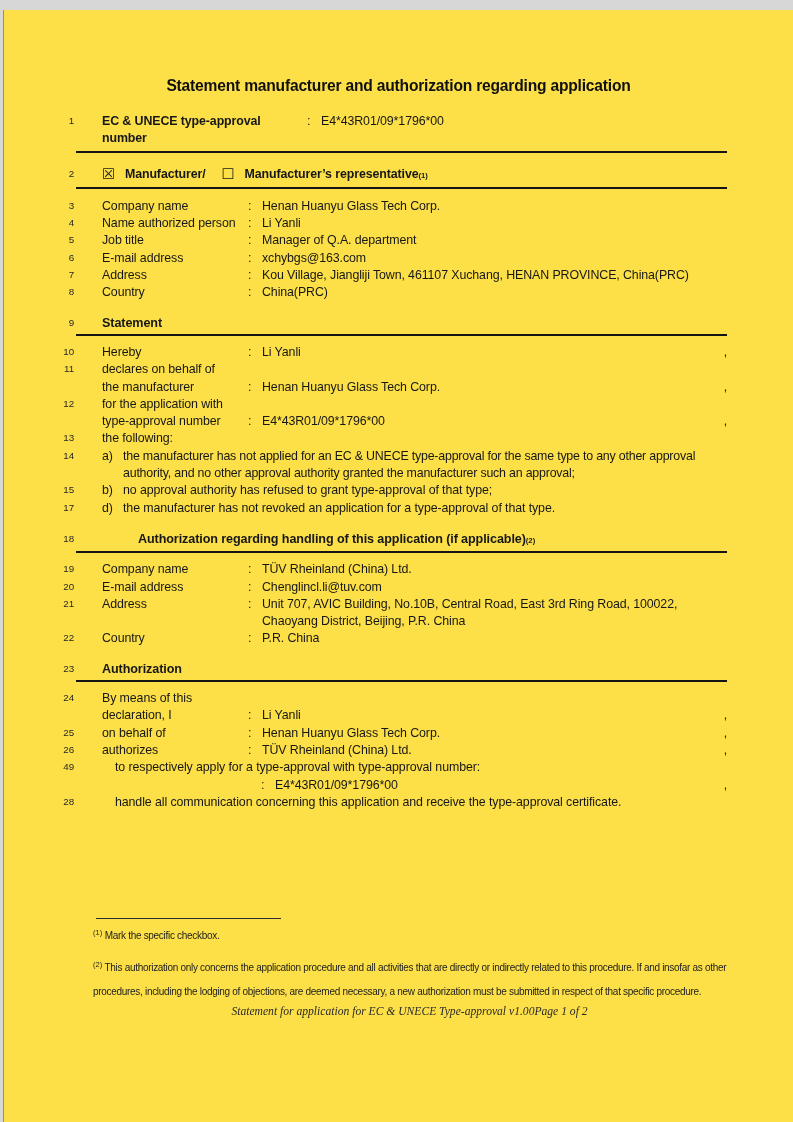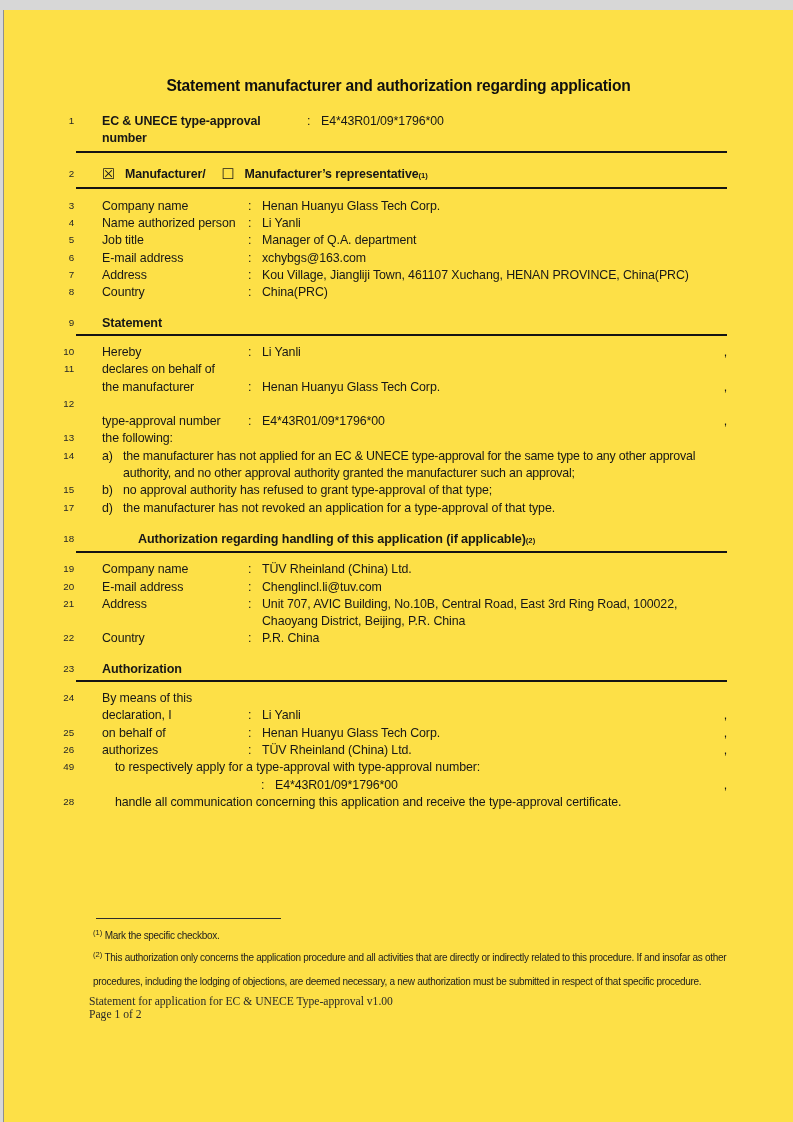--- a/index.html
+++ b/index.html
@@ -34,34 +34,34 @@
   .gap16{width:16px;min-width:16px;}
   .gap10{width:10px;min-width:10px;}
   .marker{width:21px;min-width:21px;}
   .itext{flex:1;}
   .indent{margin-left:13px;}
   .fnrule{height:0;border-top:1.4px solid #2e2e2e;margin:107px 0 0 92px;width:185px;}
   .footnote{margin:0 64px 0 89px;font-size:10px;letter-spacing:-0.3px;
             line-height:23px;color:#1d1d1d;}
   .footnote sup{font-size:7.5px;vertical-align:super;letter-spacing:0;}
   .footer{display:flex;justify-content:center;margin:2px 63px 0 85px;
-          font-family:"Liberation Serif",serif;font-size:11.6px;
-          color:#2a2a2a;flex-direction:column;}
+          font-family:"Liberation Serif",serif;font-style:italic;font-size:11.6px;
+          color:#2a2a2a;}
   
   .mt-row1{margin-top:17px;}  .mt-rule1{margin-top:3px;}
   .mt-row2{margin-top:13px;}  .mt-rule2{margin-top:3px;}
   .mt-rows3{margin-top:9px;}
   .mt-h9{margin-top:13px;}    .mt-rule3{margin-top:2px;}
   .mt-row10{margin-top:8px;}
   .mt-h18{margin-top:14px;gap:36px;}   .mt-rule4{margin-top:2px;}
   .mt-row19{margin-top:8px;}
   .mt-h23{margin-top:13px;}   .mt-rule5{margin-top:2px;}
   .mt-row24{margin-top:8px;}
   .mt-fn1{margin-top:7px;line-height:14px;}
-  .mt-fn2{}
+  .mt-fn2{margin-top:10px;}
 </style>
 </head>
 <body>
 
 <div class="page">
 
   <div class="title">Statement manufacturer and authorization regarding application</div>
 
   <div class="row mt-row1">
     <span class="num">1</span>
@@ -164,20 +164,23 @@
     <span class="num"></span>
     <div class="body">
         <span class="lblcol">the manufacturer</span>
         <span class="colon">:</span>
         <span>Henan Huanyu Glass Tech Corp.</span>
         <span class="comma">,</span>
       </div>
   </div>
   <div class="row">
     <span class="num">12</span>
+    <div class="body">
+        <span>for the application with</span>
+      </div>
   </div>
   <div class="row">
     <span class="num"></span>
     <div class="body">
         <span class="lblcol">type-approval number</span>
         <span class="colon">:</span>
         <span>E4*43R01/09*1796*00</span>
         <span class="comma">,</span>
       </div>
   </div>

